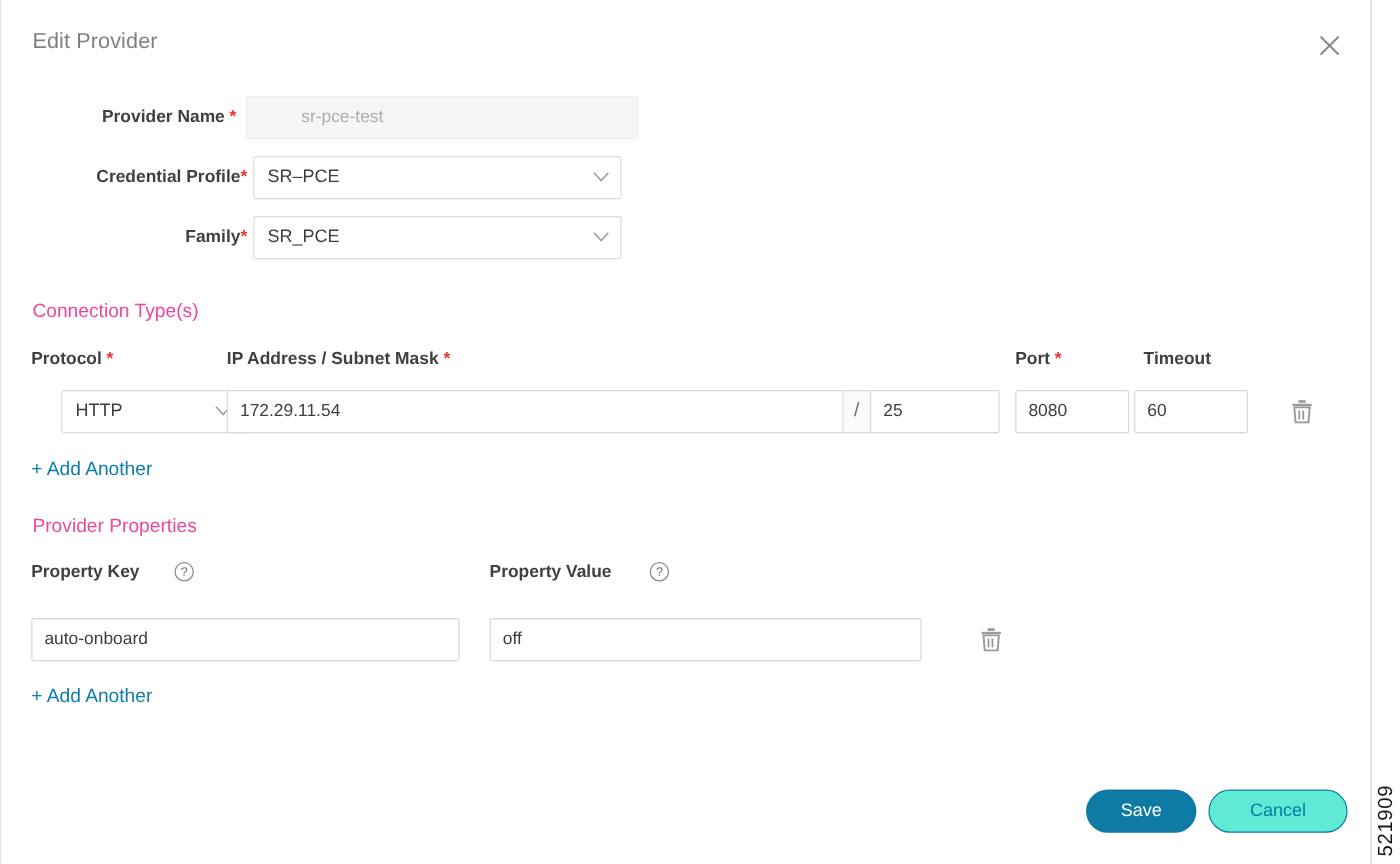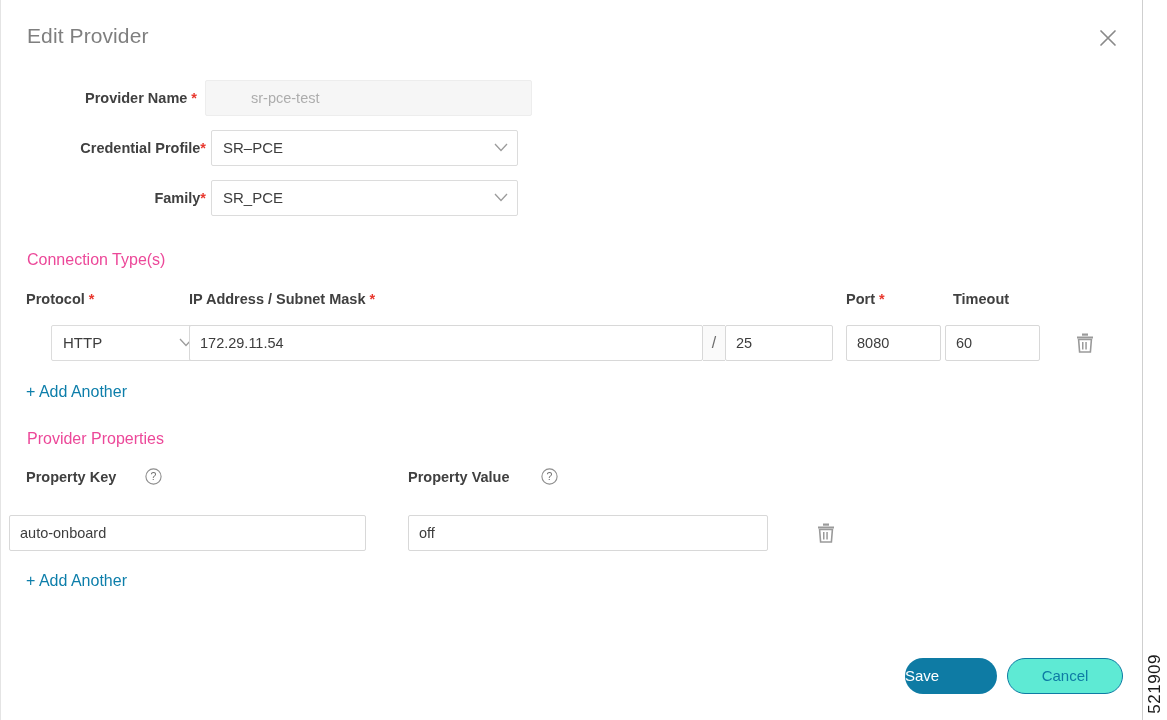--- a/index.html
+++ b/index.html
@@ -33,21 +33,21 @@
   #dialog-header {
     position: absolute;
     left: 0; top: 0;
     width: 100%;
     height: 68px;
   }
   #dialog-title {
     position: absolute;
     left: 26px;
     top: 24px;
-    font-size: 21px;
+    font-size: 18px;
     font-weight: 400;
     color: #7f7f7f;
     letter-spacing: 0.1px;
     white-space: nowrap;
   }
   #close-button {
     position: absolute;
     right: 22px;
     top: 26px;
     width: 24px;
@@ -180,21 +180,21 @@
   #save-button {
     position: absolute;
     left: 904px;
     top: 658px;
     width: 92px;
     height: 36px;
     border-radius: 18px;
     background: #0e7ba4;
     color: #ffffff;
     font-size: 15px;
-    text-align: left;
+    text-align: center;
     line-height: 36px;
     cursor: pointer;
     border: none;
     font-family: "Liberation Sans", sans-serif;
   }
   #cancel-button {
     position: absolute;
     left: 1006px;
     top: 658px;
     width: 116px;
@@ -322,21 +322,21 @@
   </div>
 
   <div class="col-header" style="left:407px; top:469px;">Property Value</div>
   <div class="help-icon" style="left:540px; top:468px;">
     <svg width="17" height="17" viewBox="0 0 17 17">
       <circle cx="8.5" cy="8.5" r="7.6" fill="none" stroke="#8e8e8e" stroke-width="1.1"></circle>
       <text x="8.5" y="12.3" text-anchor="middle" font-family="Liberation Sans, sans-serif" font-size="10.5" fill="#6f6f6f">?</text>
     </svg>
   </div>
 
-  <div class="text-input" style="left:8px; top:515px; width:357px;">auto-onboard</div>
+  <div class="text-input" style="left:25px; top:515px; width:357px;">auto-onboard</div>
 
   <div class="text-input" style="left:407px; top:515px; width:360px;">off</div>
 
   <div class="trash-icon" style="left:814px; top:521px;">
     <svg width="22" height="24" viewBox="0 0 22 24">
       <rect x="3" y="5.5" width="16" height="2" fill="#9a9a9a"></rect>
       <rect x="8" y="2.5" width="6" height="2.2" fill="#9a9a9a"></rect>
       <path d="M4.6 8.5 L17.4 8.5 L16.4 21 L5.6 21 Z" fill="none" stroke="#9a9a9a" stroke-width="1.6"></path>
       <rect x="8" y="11" width="1.5" height="7.5" fill="#9a9a9a"></rect>
       <rect x="11.3" y="11" width="1.5" height="7.5" fill="#9a9a9a"></rect>

